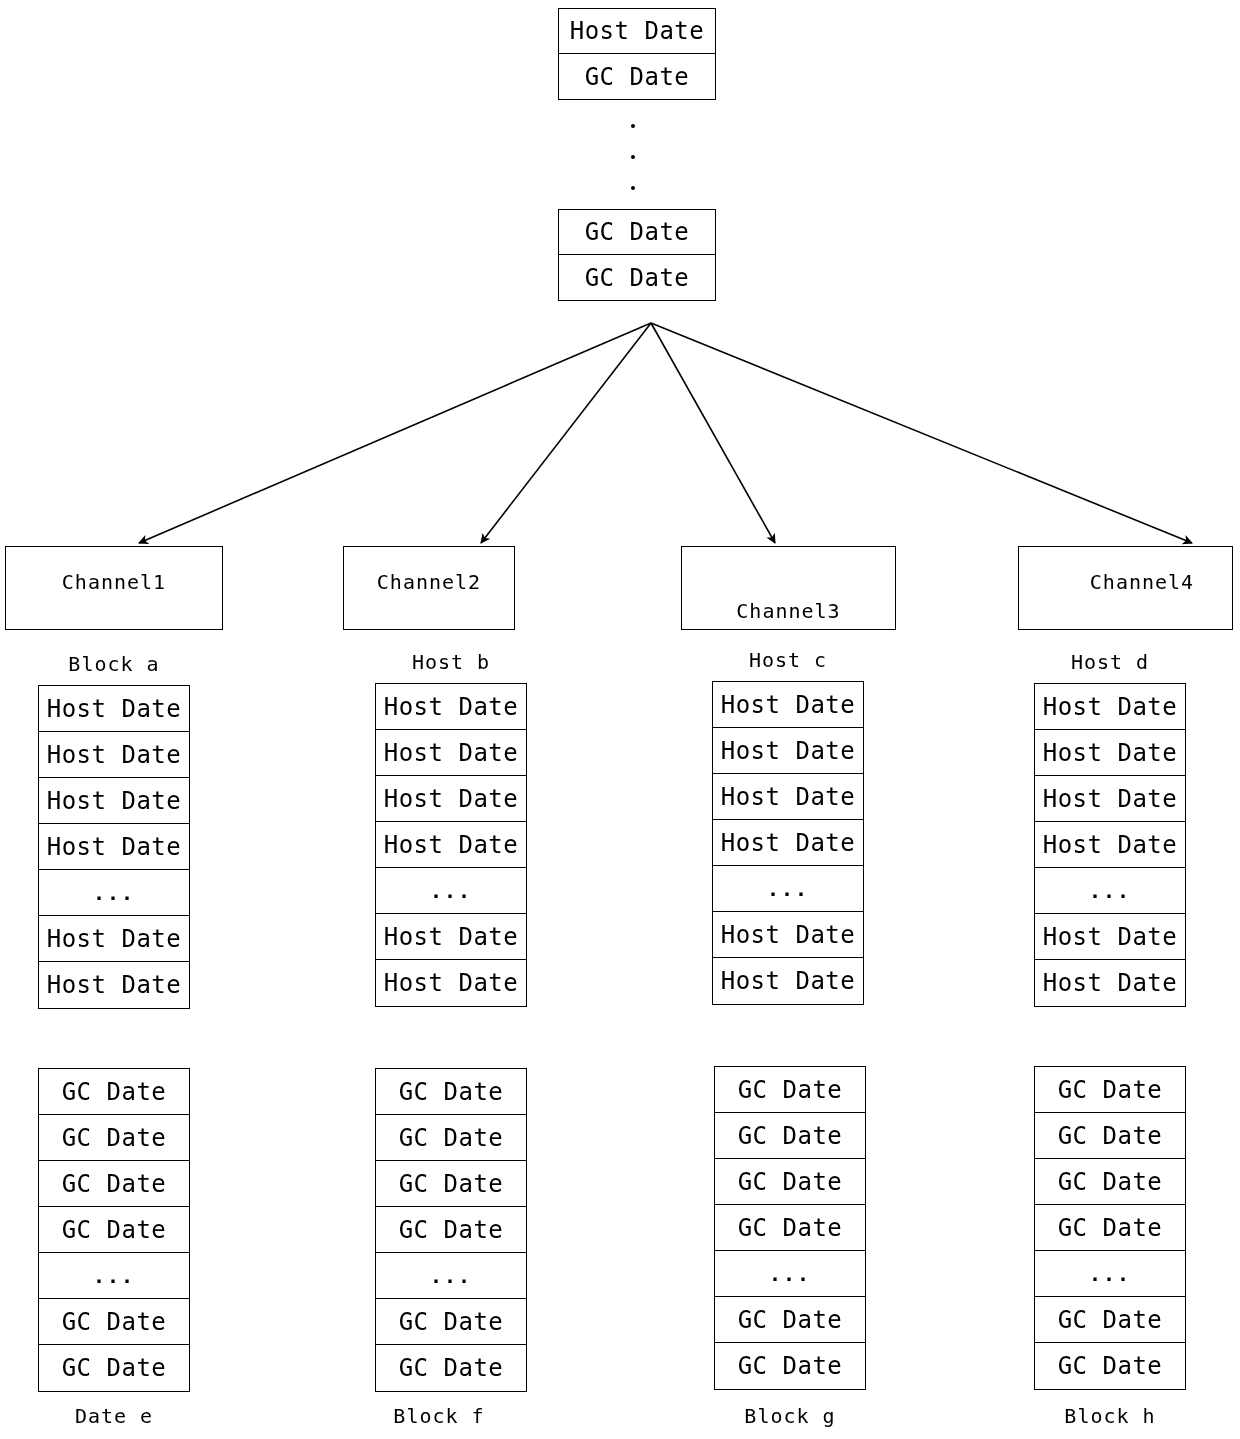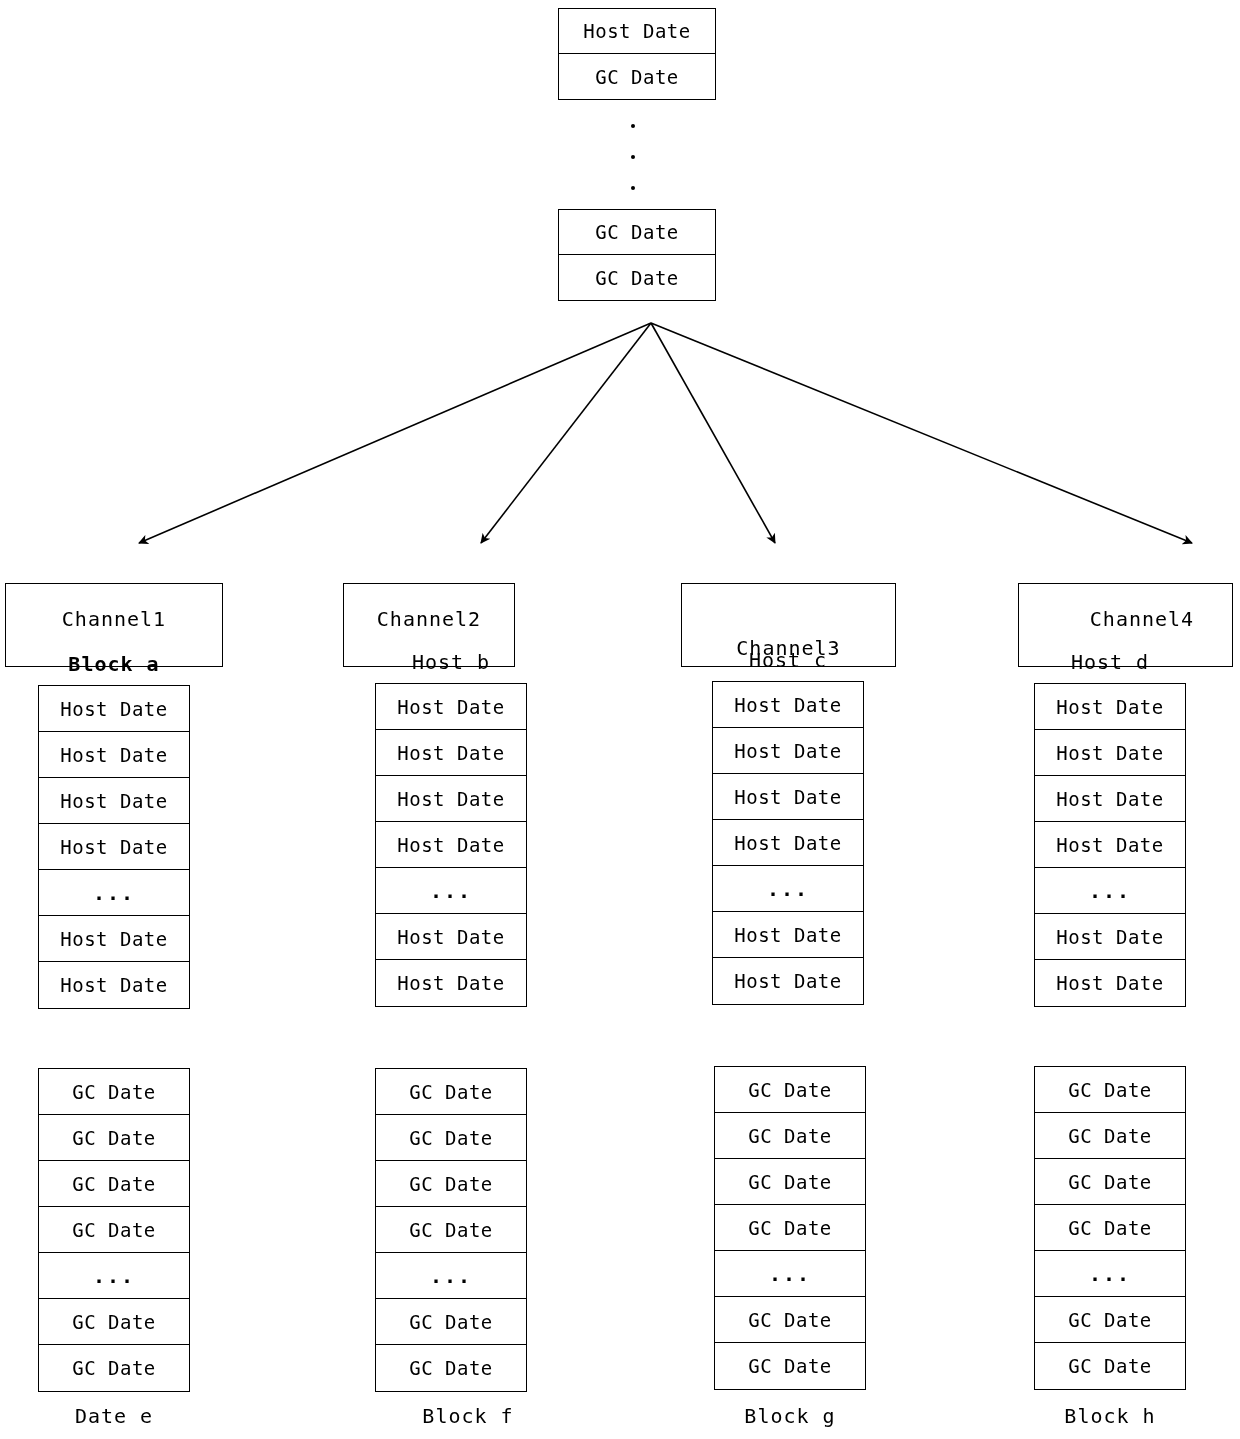--- a/index.html
+++ b/index.html
@@ -29,21 +29,21 @@
     box-sizing: border-box;
     background: #ffffff;
   }
   .cell {
     box-sizing: border-box;
     display: flex;
     align-items: center;
     justify-content: center;
     border-bottom: 1px solid #000000;
     font-family: "DejaVu Sans Mono", monospace;
-    font-size: 19px;
+    font-size: 24px;
     letter-spacing: 0.5px;
     white-space: nowrap;
     background: #ffffff;
   }
   .cell:last-child { border-bottom: none; }
   .cell.ellipsis {
     font-weight: bold;
     font-size: 20px;
     letter-spacing: 2px;
   }
@@ -76,21 +76,20 @@
   
   .channel-box {
     position: absolute;
     border: 1px solid #000000;
     box-sizing: border-box;
     background: #ffffff;
     display: flex;
     align-items: center;
     justify-content: center;
     height: 84px;
-    margin-top: 37px;
   }
   .channel-box span {
     font-family: "DejaVu Sans Mono", monospace;
     font-size: 20px;
     letter-spacing: 1px;
     position: relative;
     top: -6px;
   }
 
   
@@ -156,21 +155,21 @@
   <div class="channel-box" style="left:343px; top:546px; width:172px;">
     <span>Channel2</span>
   </div>
   <div class="channel-box" style="left:681px; top:546px; width:215px;align-items:flex-end;">
     <span>Channel3</span>
   </div>
   <div class="channel-box" style="left:1018px; top:546px; width:215px;padding-left:33px;">
     <span>Channel4</span>
   </div>
 
-  <div class="block-label" style="left:38px; top:652px; width:152px;font-weight:bold;">Block a</div>
+  <div class="block-label" style="left:38px; top:652px; width:152px;">Block a</div>
   <div class="stack block-stack" style="left:38px; top:685px; width:152px;">
     <div class="cell">Host Date</div>
     <div class="cell">Host Date</div>
     <div class="cell">Host Date</div>
     <div class="cell">Host Date</div>
     <div class="cell ellipsis">...</div>
     <div class="cell">Host Date</div>
     <div class="cell">Host Date</div>
   </div>
 
@@ -220,21 +219,21 @@
 
   <div class="stack block-stack" style="left:375px; top:1068px; width:152px;">
     <div class="cell">GC Date</div>
     <div class="cell">GC Date</div>
     <div class="cell">GC Date</div>
     <div class="cell">GC Date</div>
     <div class="cell ellipsis">...</div>
     <div class="cell">GC Date</div>
     <div class="cell">GC Date</div>
   </div>
-  <div class="block-label" style="left:392px; top:1404px; width:152px;">Block f</div>
+  <div class="block-label" style="left:363px; top:1404px; width:152px;">Block f</div>
 
   <div class="stack block-stack" style="left:714px; top:1066px; width:152px;">
     <div class="cell">GC Date</div>
     <div class="cell">GC Date</div>
     <div class="cell">GC Date</div>
     <div class="cell">GC Date</div>
     <div class="cell ellipsis">...</div>
     <div class="cell">GC Date</div>
     <div class="cell">GC Date</div>
   </div>

